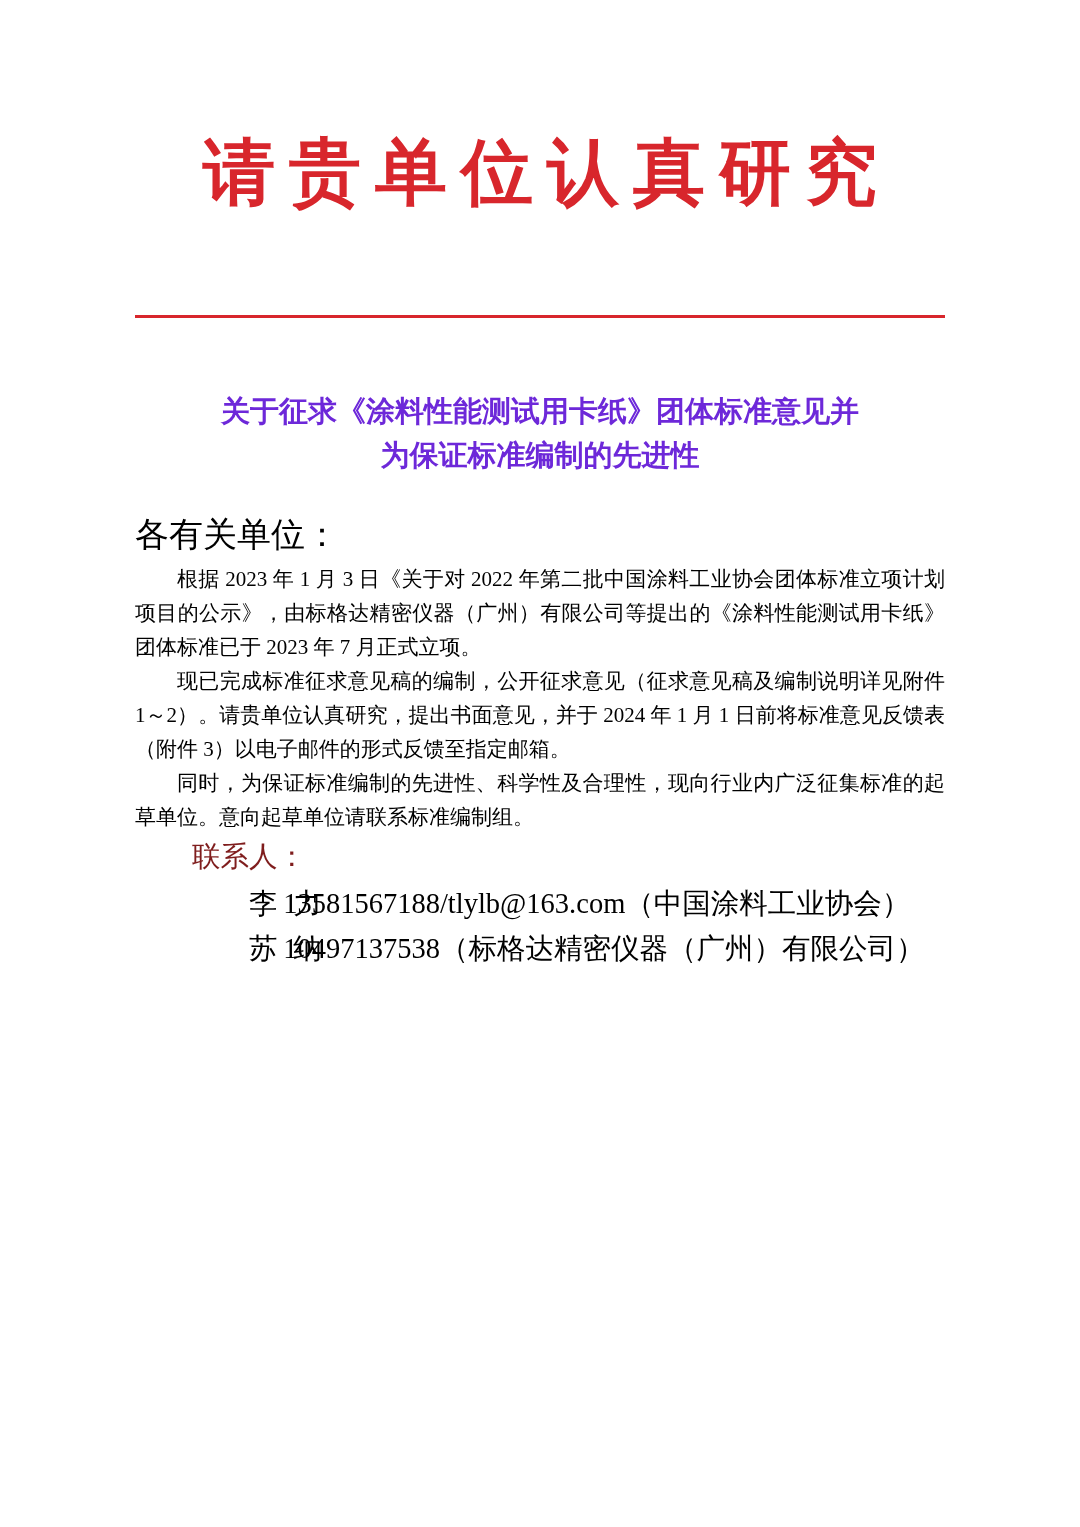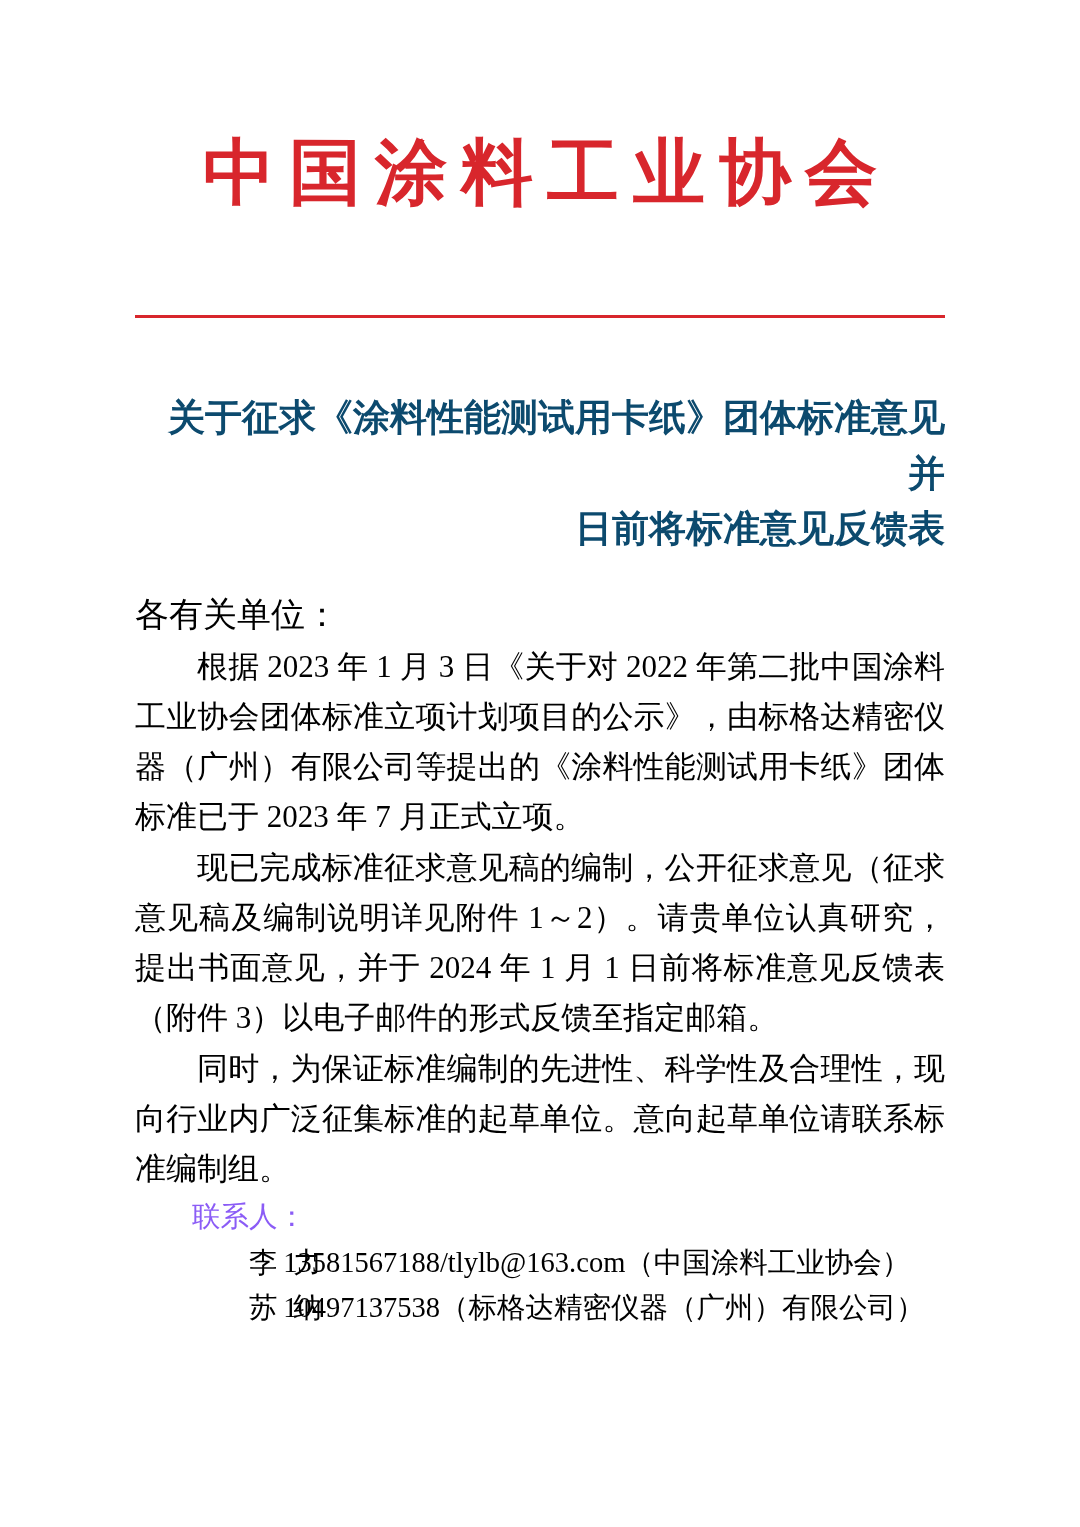--- a/index.html
+++ b/index.html
@@ -35,47 +35,47 @@
     text-indent: 14px;
   }
   .rule {
     margin-top: 104px;
     height: 3px;
     background: #d8262c;
     width: 100%;
   }
   .doc-title {
     margin-top: 72px;
-    text-align: right;
+    text-align: center;
     font-family: "DejaVu Serif", "Liberation Serif", serif;
     font-weight: 700;
-    font-size: 37px;
+    font-size: 29px;
     line-height: 1.5;
-    color: #0c4a6e;
+    color: #6d28d9;
     letter-spacing: 0px;
   }
   .salutation {
     margin-top: 30px;
     font-size: 34px;
     line-height: 1.62;
     color: #000;
   }
   .body-p {
-    font-size: 31px;
+    font-size: 21px;
     line-height: 1.62;
     color: #000;
     text-align: justify;
     text-justify: inter-ideograph;
     text-indent: 2em;
     margin: 0;
   }
   .contact-head {
     font-size: 28.5px;
     line-height: 1.62;
-    color: #8b5cf6;
+    color: #7f1d1d;
     text-indent: 2em;
     margin: 0;
   }
   .contact-line {
     font-size: 28.5px;
     line-height: 1.58;
     color: #000;
     text-indent: 2em;
     margin: 0;
     white-space: nowrap;
@@ -88,27 +88,27 @@
   }
   .contact-value {
     display: inline;
   }
 </style>
 </head>
 <body>
 
 <div class="page">
 
-  <div class="letterhead">中国涂料工业协会</div>
+  <div class="letterhead">请贵单位认真研究</div>
 
   <div class="rule"></div>
 
   <div class="doc-title">
     <div>关于征求《涂料性能测试用卡纸》团体标准意见并</div>
-    <div>日前将标准意见反馈表</div>
+    <div>为保证标准编制的先进性</div>
   </div>
 
   <div class="salutation">各有关单位：</div>
 
   <p class="body-p">根据 2023 年 1 月 3 日《关于对 2022 年第二批中国涂料工业协会团体标准立项计划项目的公示》，由标格达精密仪器（广州）有限公司等提出的《涂料性能测试用卡纸》团体标准已于 2023 年 7 月正式立项。</p>
   <p class="body-p">现已完成标准征求意见稿的编制，公开征求意见（征求意见稿及编制说明详见附件 1～2）。请贵单位认真研究，提出书面意见，并于 2024 年 1 月 1 日前将标准意见反馈表（附件 3）以电子邮件的形式反馈至指定邮箱。</p>
   <p class="body-p">同时，为保证标准编制的先进性、科学性及合理性，现向行业内广泛征集标准的起草单位。意向起草单位请联系标准编制组。</p>
 
   <p class="contact-head">联系人：</p>
 

